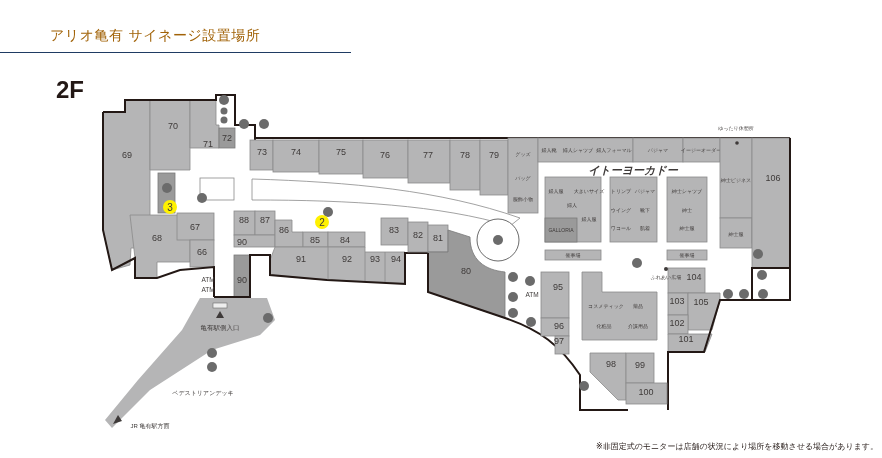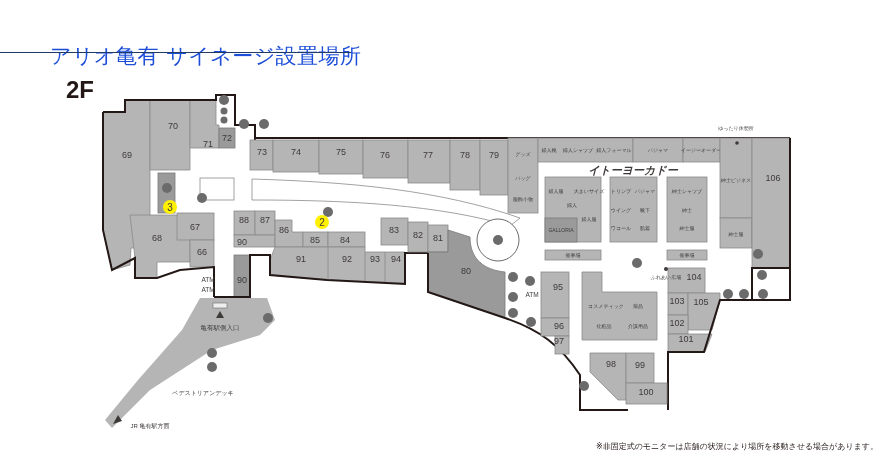--- a/index.html
+++ b/index.html
@@ -1,20 +1,20 @@
 <!DOCTYPE html>
 <html><head>
 <meta charset="utf-8">
 <style>
   html, body { margin:0; padding:0; background:#ffffff; }
   body { width:882px; height:458px; position:relative; overflow:hidden;
          font-family:"DejaVu Sans", sans-serif; color:#231815; }
-  .title { position:absolute; left:50px; top:42px; font-size:21px; letter-spacing:0.5px; color:#1d4ed8; }
+  .title { position:absolute; left:50px; top:27px; font-size:14px; letter-spacing:0.5px; color:#a16207; }
   .title-rule { position:absolute; left:0; top:52px; width:351px; height:1px; background:#1f3b63; }
-  .floor { position:absolute; left:66px; top:76px; font-size:24px; font-weight:bold; color:#231815; font-family:"Liberation Sans", sans-serif; }
+  .floor { position:absolute; left:56px; top:76px; font-size:24px; font-weight:bold; color:#231815; font-family:"Liberation Sans", sans-serif; }
   .note { position:absolute; right:4px; top:441px; font-size:8px; color:#231815; }
   svg#map { position:absolute; left:0; top:0; }
   svg text { font-family:"Liberation Sans", sans-serif; fill:#3e3a39; }
   .unit { fill:#b5b5b6; stroke:#8a8a8a; stroke-width:0.8; }
   .unit-dark { fill:#9a9a9a; stroke:#7a7a7a; stroke-width:0.8; }
   .wall { fill:none; stroke:#231815; stroke-width:2; }
   .num { font-size:9px; text-anchor:middle; }
   .jp { font-size:5px; text-anchor:middle; }
   .icon-bg { fill:#6b6b6b; }
 </style>

